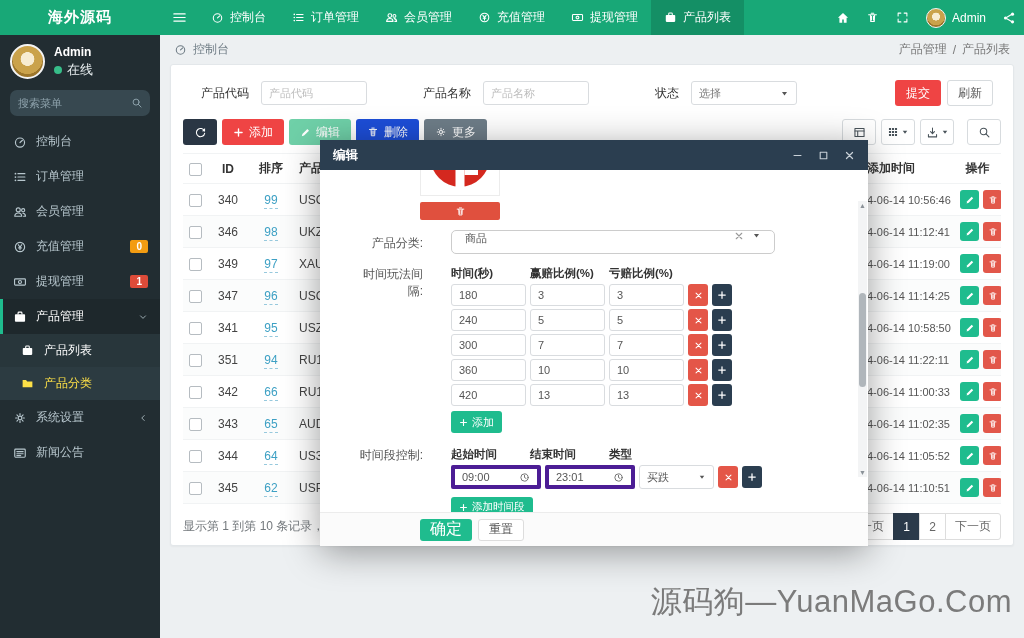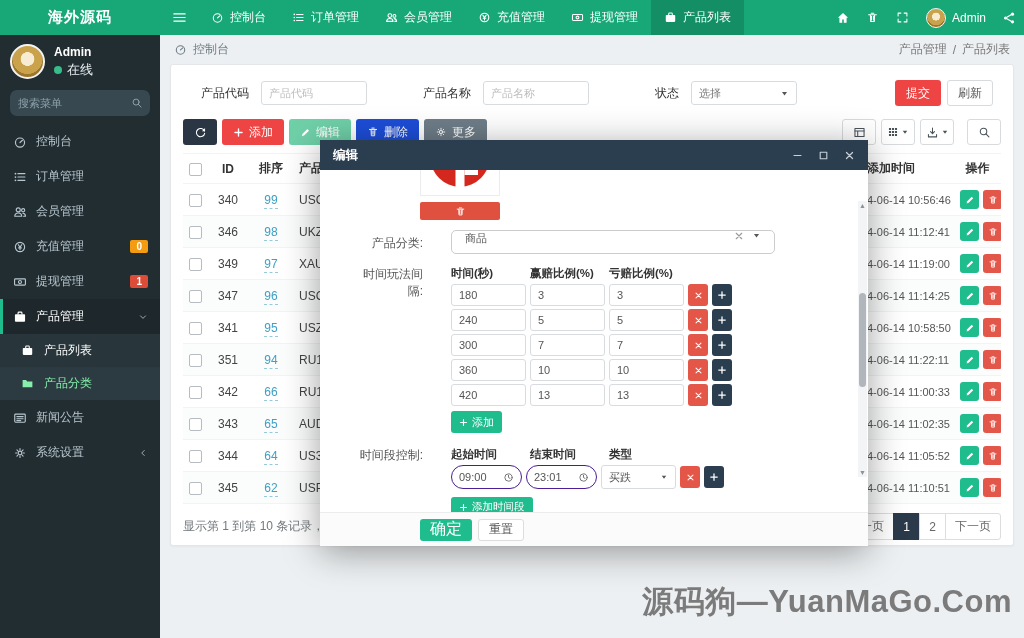--- a/index.html
+++ b/index.html
@@ -19,21 +19,21 @@
 .side-search input{flex:1;background:transparent;border:0;color:#ccc;font-size:11px;padding:0 8px;outline:none;min-width:0}
 .side-search input::placeholder{color:#8fa3ad}
 .side-search .sbtn{width:26px;display:flex;align-items:center;justify-content:center;color:#8fa3ad;background:transparent;border:0}
 .menu{list-style:none;margin-top:2px}
 .menu-item{display:flex;align-items:center;gap:9px;padding:9px 12px;color:#b8c7ce;cursor:pointer;font-size:12px}
 .menu-item .mi-icon{width:15px;display:flex;justify-content:center;flex:none}
 .menu-item.active{background:#1e282c;color:#fff;border-left:3px solid #1fbc8e;padding-left:9px}
 .submenu{background:#2c3b41;list-style:none}
 .submenu .menu-item{padding-left:20px;padding-top:8px;padding-bottom:8px}
 .submenu .menu-item.active-sub{color:#fff;background:rgba(0,0,0,.08)}
-.submenu .menu-item.muted{color:#86efac}
+.submenu .menu-item.muted{color:#fde047}
 .badge{margin-left:auto;font-size:10px;color:#fff;padding:1px 6px;border-radius:2px;font-weight:bold}
 .arrow{margin-left:auto;color:#b8c7ce}
 
 .topnav{position:absolute;left:160px;top:0;right:0;height:35px;background:#18a877;display:flex;align-items:center;color:#fff;z-index:5}
 .nav-burger{width:38px;height:35px;display:flex;align-items:center;justify-content:center;cursor:pointer}
 .nav-item{display:flex;align-items:center;gap:6px;padding:0 13px;height:35px;font-size:12px;cursor:pointer;white-space:nowrap}
 .nav-item.active{background:rgba(0,0,0,.15)}
 .nav-right{margin-left:auto;display:flex;align-items:center;height:35px}
 .nav-icon-btn{width:30px;height:35px;display:flex;align-items:center;justify-content:center;cursor:pointer}
 .nav-user{display:flex;align-items:center;gap:6px;padding:0 8px;cursor:pointer}
@@ -99,34 +99,34 @@
 .cat-select{width:324px;height:24px;border:1px solid #ccc;border-radius:5px;display:flex;padding:0 13px;color:#555;font-size:11px;cursor:pointer}
 .cat-select .clr{margin-left:auto;color:#999;font-size:12px;margin-right:8px;cursor:pointer}
 .cols-head{display:flex;gap:4px;font-weight:bold;color:#333;font-size:11.5px;margin-bottom:3px}
 .cols-head span{width:75px}
 .irow{display:flex;gap:4px;margin-bottom:3px;align-items:center}
 .iinput{width:75px;height:22px;border:1px solid #d9dcdf;border-radius:3px;padding:0 7px;font-size:11px;color:#555;outline:none}
 .sq{width:20px;height:22px;border:0;border-radius:3px;color:#fff;display:inline-flex;align-items:center;justify-content:center;cursor:pointer;flex:none}
 .sq.red{background:#e45648}
 .sq.navy{background:#2b3e50}
 .btn-add{height:22px;padding:0 8px;font-size:11px;border-radius:3px;background:#1fbc8e;color:#fff;border:0;display:inline-flex;align-items:center;gap:4px;cursor:pointer;margin-top:2px}
-.time-input{width:71px;height:24px;border:1px solid #4c1d95;border-radius:12px;display:flex;align-items:center;padding:0 7px;font-size:11px;color:#555}
+.time-input{width:90px;height:24px;border:4px solid #4c1d95;border-radius:2px;display:flex;align-items:center;padding:0 7px;font-size:11px;color:#555}
 .time-input .clk{margin-left:auto;color:#666}
 .type-select{width:75px;height:24px;border:1px solid #d9dcdf;border-radius:3px;display:flex;align-items:center;padding:0 7px;font-size:11px;color:#555;cursor:pointer}
 .type-select .car{margin-left:auto;color:#555}
 .modal-footer{height:34px;background:#fbfbfb;border-top:1px solid #ececec;display:flex;align-items:center;gap:6px;padding-left:100px;flex:none}
 .btn-ok{height:22px;padding:0 10px;background:#1fbc8e;border:0;border-radius:3px;color:#fff;font-size:16px;cursor:pointer}
 .btn-reset{height:22px;padding:0 10px;background:#fff;border:1px solid #ddd;border-radius:3px;color:#555;font-size:12px;cursor:pointer}
 
 .mscroll{position:absolute;right:1px;top:31px;bottom:35px;width:9px;background:#f3f4f5;display:flex;flex-direction:column;align-items:center;z-index:2}
 .mthumb{position:absolute;top:92px;height:94px;width:7px;left:1px;background:#b0b6bb;border-radius:4px}
 .sarrow{color:#8b9298;font-size:7px;line-height:9px}
 .sarrow.down{position:absolute;bottom:0}
 
-.watermark{position:absolute;right:12px;top:581px;font-size:31px;font-weight:bold;color:#7b7b7b;letter-spacing:.5px;z-index:3}
+.watermark{position:absolute;right:12px;top:581px;font-size:31px;font-weight:normal;color:#7b7b7b;letter-spacing:.5px;z-index:3}
 </style>
 </head>
 <body>
 
 <aside class="sidebar">
   <div class="brand">海外源码</div>
   <div class="user-panel">
     <div class="avatar"></div>
     <div>
       <div class="user-name">Admin</div>
@@ -228,39 +228,39 @@
             <svg viewBox="0 0 16 16" width="13" height="13" fill="none" stroke="currentColor" stroke-width="1.3" stroke-linecap="round" stroke-linejoin="round">
               <path d="M2 3.8h4.2l1.4 1.8H14v7H2z" fill="currentColor" stroke="none"></path>
             </svg>
           </span>
           <span>产品分类</span>
         </li>
       </ul>
       <li class="menu-item">
         <span class="mi-icon">
           <svg viewBox="0 0 16 16" width="14" height="14" fill="none" stroke="currentColor" stroke-width="1.3" stroke-linecap="round" stroke-linejoin="round">
-            <rect x="2" y="3.6" width="12" height="9.2" rx="1"></rect>
-            <path d="M4.4 6.4h7.2M4.4 8.8h7.2M4.4 11h4.4"></path>
-          </svg>
-        </span>
-        <span>新闻公告</span>
+            <circle cx="8" cy="8" r="2.1"></circle>
+            <path d="M8 3v1.5M8 11.5V13M3 8h1.5M11.5 8H13M4.5 4.5l1 1M10.5 10.5l1 1M11.5 4.5l-1 1M5.5 10.5l-1 1"></path>
+          </svg>
+        </span>
+        <span>系统设置</span>
+        <span class="arrow">
+          <svg viewBox="0 0 16 16" width="10" height="10" fill="none" stroke="currentColor" stroke-width="1.3" stroke-linecap="round" stroke-linejoin="round">
+            <path d="M10 4l-4 4 4 4"></path>
+          </svg>
+        </span>
       </li>
       <li class="menu-item">
         <span class="mi-icon">
           <svg viewBox="0 0 16 16" width="14" height="14" fill="none" stroke="currentColor" stroke-width="1.3" stroke-linecap="round" stroke-linejoin="round">
-            <circle cx="8" cy="8" r="2.1"></circle>
-            <path d="M8 3v1.5M8 11.5V13M3 8h1.5M11.5 8H13M4.5 4.5l1 1M10.5 10.5l1 1M11.5 4.5l-1 1M5.5 10.5l-1 1"></path>
-          </svg>
-        </span>
-        <span>系统设置</span>
-        <span class="arrow">
-          <svg viewBox="0 0 16 16" width="10" height="10" fill="none" stroke="currentColor" stroke-width="1.3" stroke-linecap="round" stroke-linejoin="round">
-            <path d="M10 4l-4 4 4 4"></path>
-          </svg>
-        </span>
+            <rect x="2" y="3.6" width="12" height="9.2" rx="1"></rect>
+            <path d="M4.4 6.4h7.2M4.4 8.8h7.2M4.4 11h4.4"></path>
+          </svg>
+        </span>
+        <span>新闻公告</span>
       </li>
     </ul>
 </aside>
 
 <nav class="topnav">
   <div class="nav-burger">
       <span>
         <svg viewBox="0 0 16 16" width="15" height="15" fill="none" stroke="currentColor" stroke-width="1.3" stroke-linecap="round" stroke-linejoin="round">
           <path d="M2 4.2h12M2 8h12M2 11.8h12"></path>
         </svg>

